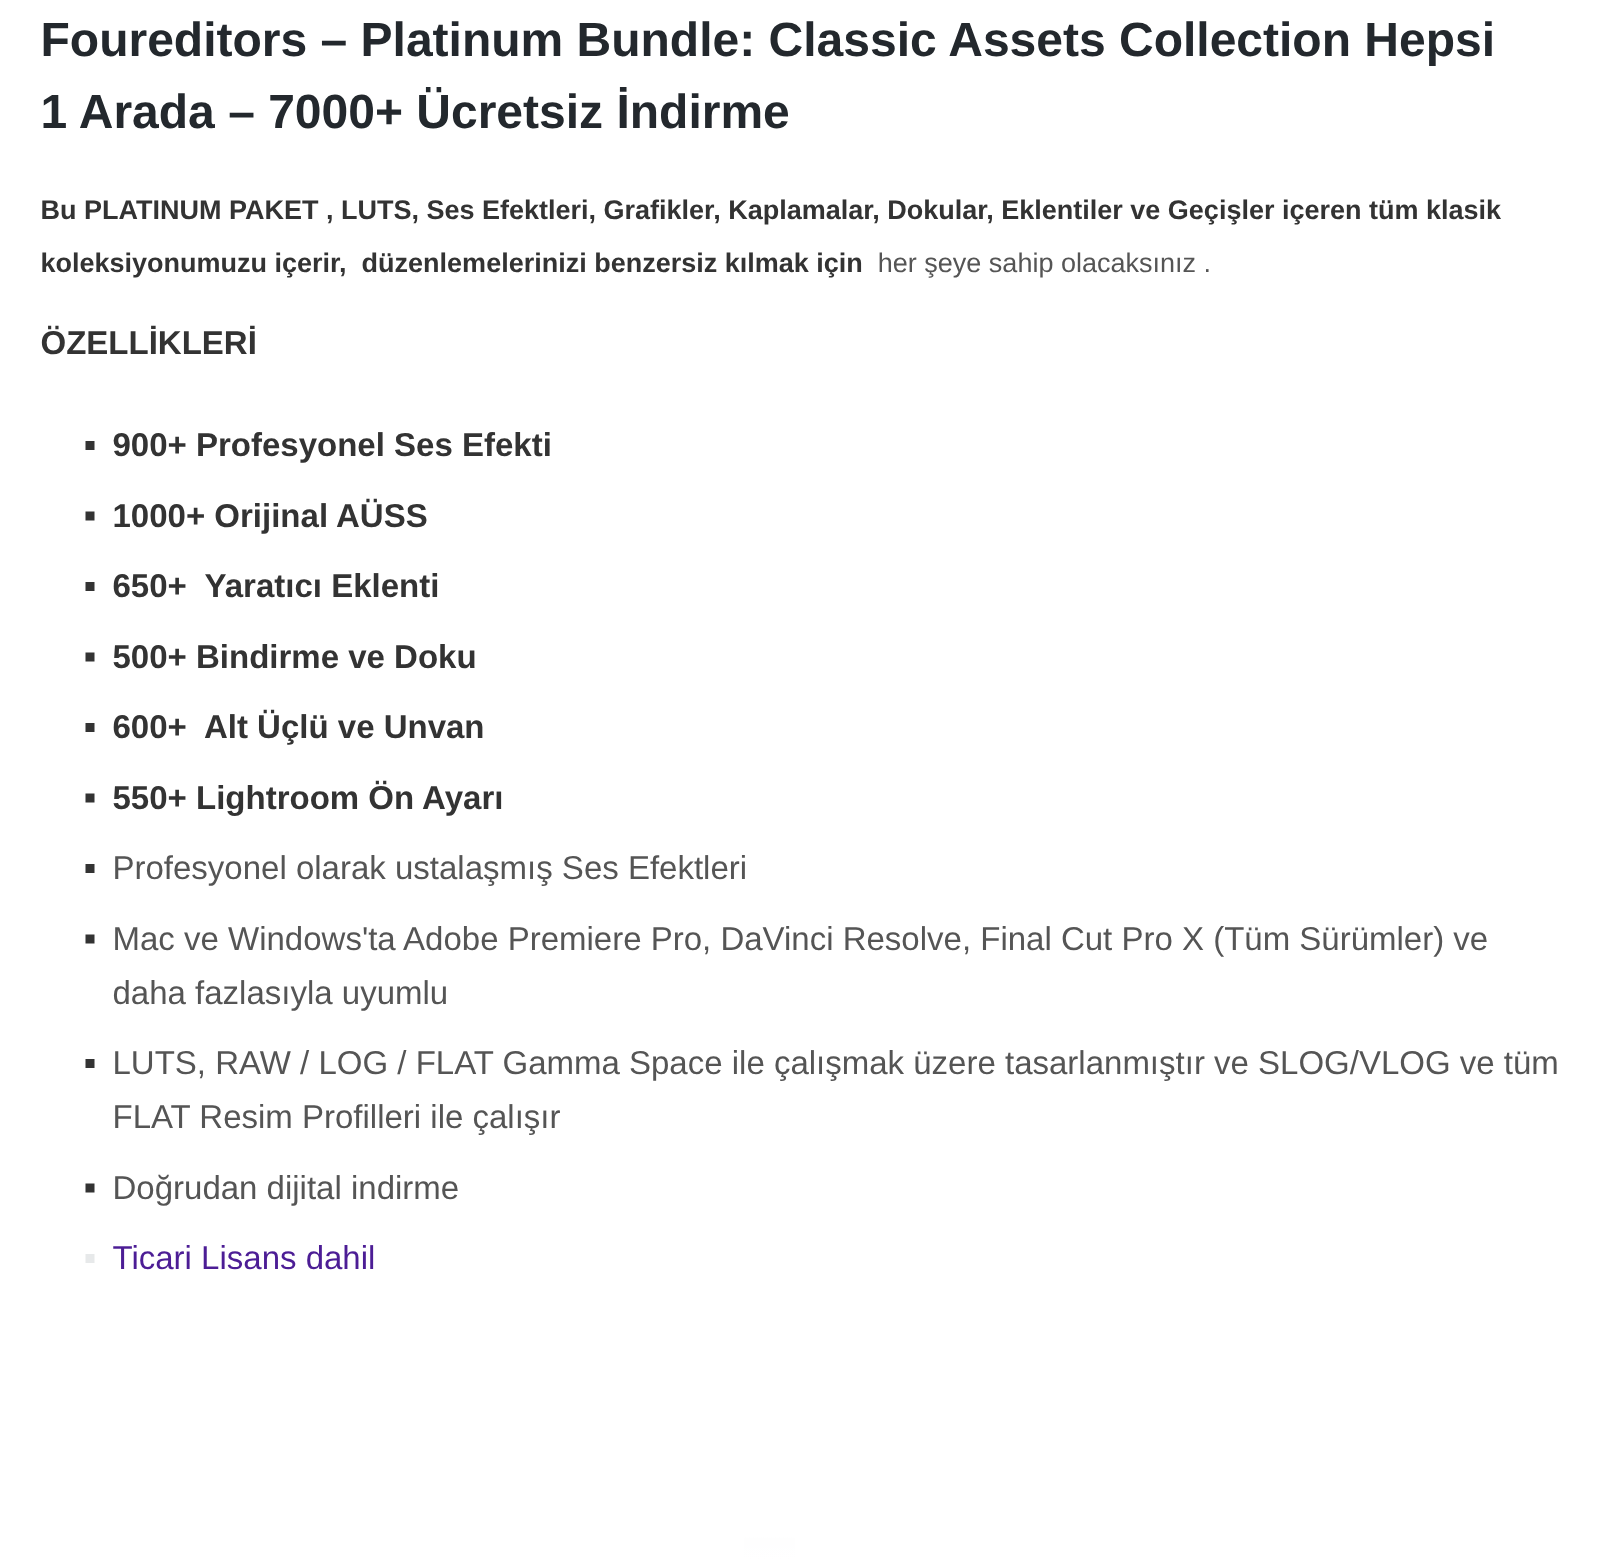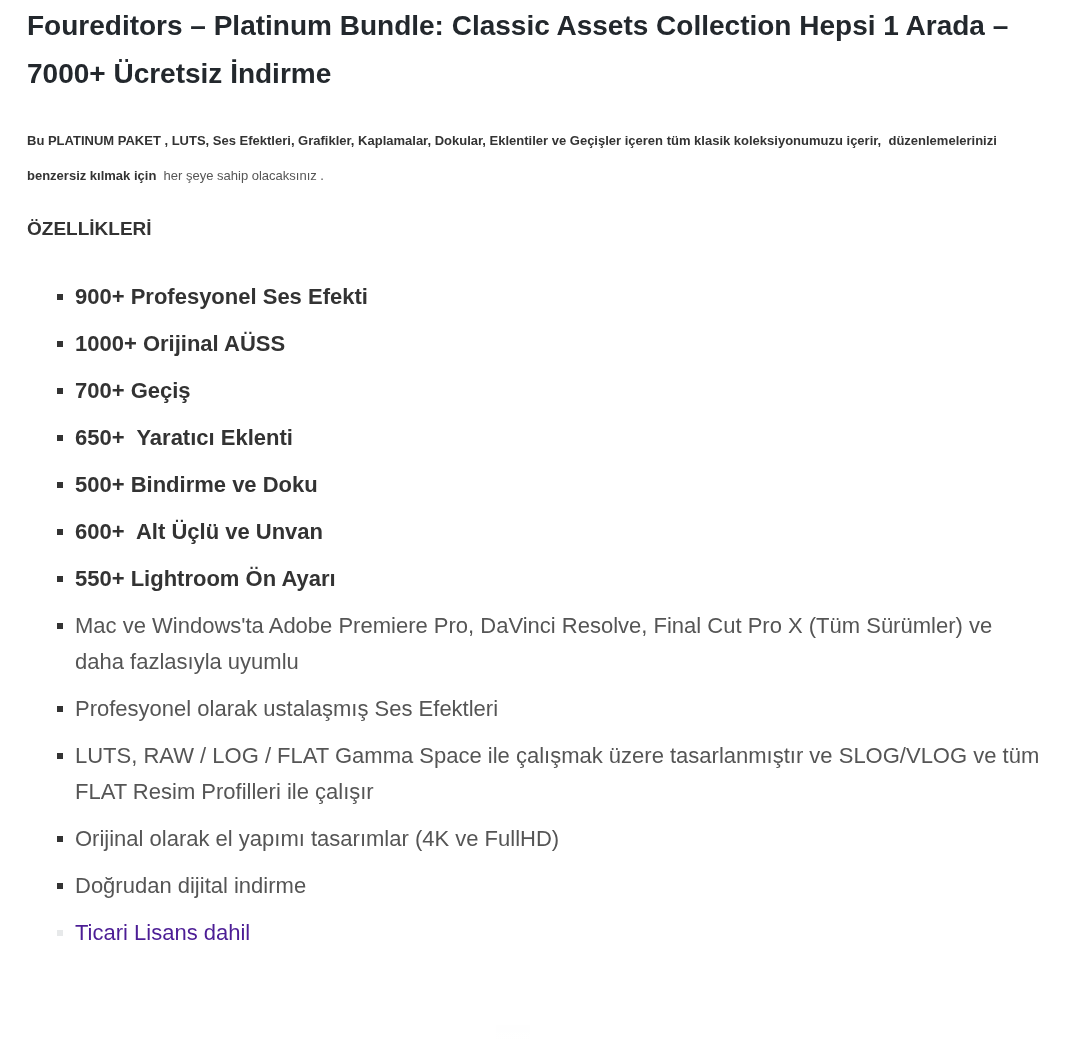--- a/index.html
+++ b/index.html
@@ -11,42 +11,42 @@
     position: relative;
     font-family: "Liberation Sans", sans-serif;
     -webkit-font-smoothing: antialiased;
   }
   .content {
     padding: 0 27px;
     position: relative;
   }
   h1.page-title {
     color: var(--title-color, #23282d);
-    font-size: 28px;
+    font-size: 32px;
     line-height: 48px;
     font-weight: 700;
     max-width: 990px;
     margin-top: 2px;
     white-space: pre-wrap;
   }
   p.intro {
     margin-top: 25px;
-    font-size: 13px;
+    font-size: 18px;
     line-height: 35px;
     max-width: 1013px;
     color: var(--body-color, #555555);
     white-space: pre-wrap;
   }
   p.intro .seg-bold {
     font-weight: 700;
     color: var(--bold-color, #333333);
   }
   h2.features-heading {
     margin-top: 22px;
-    font-size: 19px;
+    font-size: 22px;
     line-height: 28px;
     font-weight: 700;
     color: var(--bold-color, #333333);
   }
   ul.features-list {
     list-style: none;
     margin-top: 36px;
     padding-left: 48px;
     max-width: 1022px;
   }
@@ -105,29 +105,27 @@
 
   <h1 class="page-title">Foureditors – Platinum Bundle: Classic Assets Collection Hepsi 1 Arada – 7000+ Ücretsiz İndirme</h1>
 
   <p class="intro"><span class="seg-bold">Bu PLATINUM PAKET , LUTS, Ses Efektleri, Grafikler, Kaplamalar, Dokular, Eklentiler ve Geçişler içeren tüm klasik koleksiyonumuzu içerir,  düzenlemelerinizi benzersiz kılmak için</span><span class="seg-regular">  her şeye sahip olacaksınız .</span></p>
 
   <h2 class="features-heading">ÖZELLİKLERİ</h2>
 
   <ul class="features-list">
       <li class="feature-item bold"><span class="li-text">900+ Profesyonel Ses Efekti</span></li>
       <li class="feature-item bold"><span class="li-text">1000+ Orijinal AÜSS</span></li>
-      <li class="feature-item bold"><span class="li-text">700+ Geçiş</span></li>
       <li class="feature-item bold"><span class="li-text">650+  Yaratıcı Eklenti</span></li>
       <li class="feature-item bold"><span class="li-text">500+ Bindirme ve Doku</span></li>
       <li class="feature-item bold"><span class="li-text">600+  Alt Üçlü ve Unvan</span></li>
       <li class="feature-item bold"><span class="li-text">550+ Lightroom Ön Ayarı</span></li>
+      <li class="feature-item"><span class="li-text">Profesyonel olarak ustalaşmış Ses Efektleri</span></li>
       <li class="feature-item"><span class="li-text">Mac ve Windows'ta Adobe Premiere Pro, DaVinci Resolve, Final Cut Pro X (Tüm Sürümler) ve daha fazlasıyla uyumlu</span></li>
-      <li class="feature-item"><span class="li-text">Profesyonel olarak ustalaşmış Ses Efektleri</span></li>
       <li class="feature-item"><span class="li-text">LUTS, RAW / LOG / FLAT Gamma Space ile çalışmak üzere tasarlanmıştır ve SLOG/VLOG ve tüm FLAT Resim Profilleri ile çalışır</span></li>
-      <li class="feature-item"><span class="li-text">Orijinal olarak el yapımı tasarımlar (4K ve FullHD)</span></li>
       <li class="feature-item"><span class="li-text">Doğrudan dijital indirme</span></li>
       <li class="feature-item faded"><span class="li-text">Ticari Lisans dahil</span></li>
     </ul>
 
 </div>
 
 <div class="bottom-artifact"></div>
 <div class="fade-overlay"></div>
 
 </body></html>

